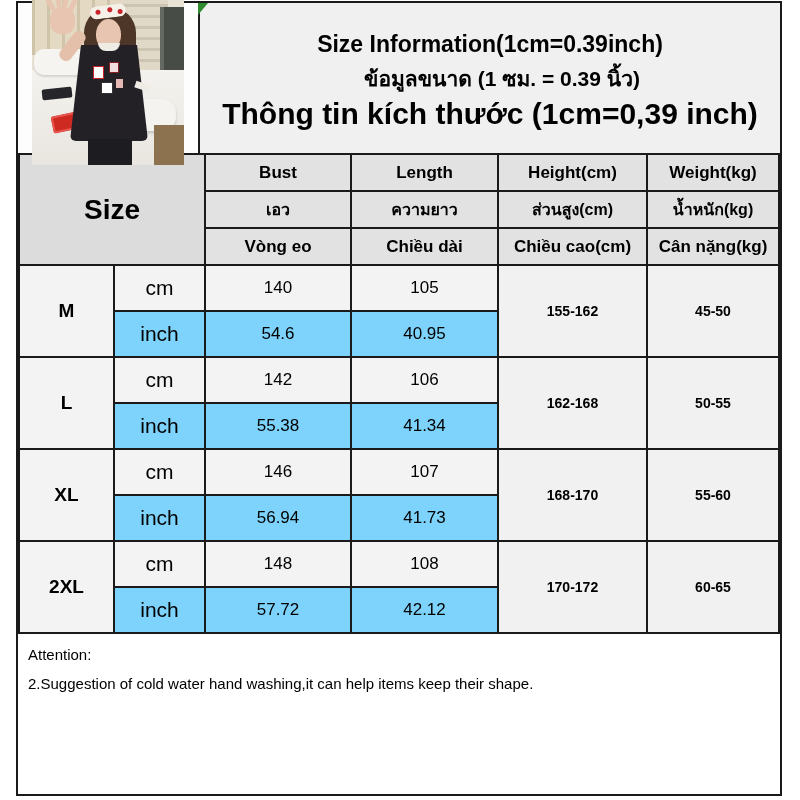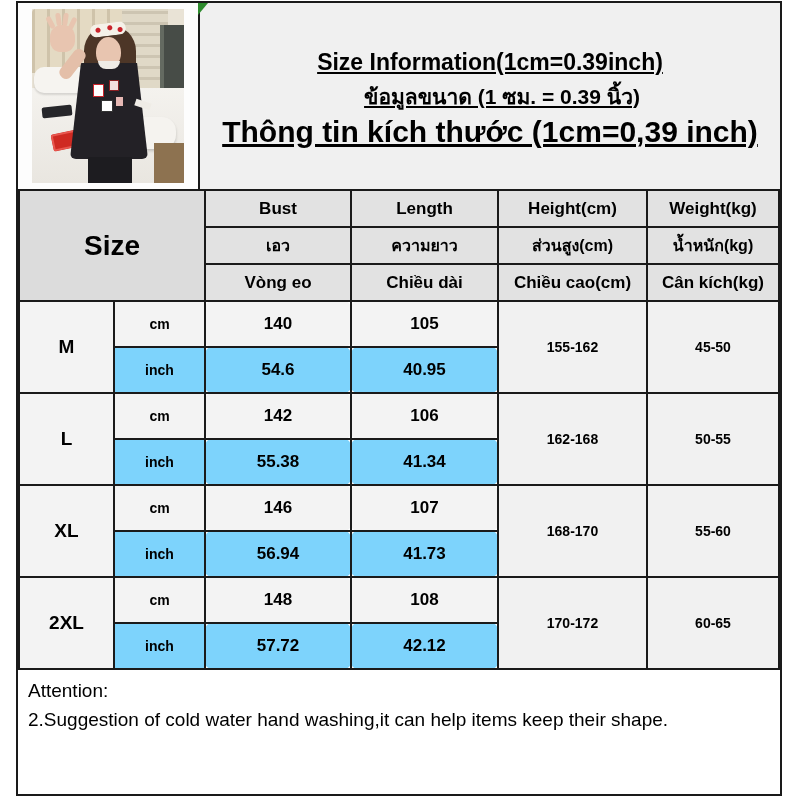--- a/index.html
+++ b/index.html
@@ -1,19 +1,19 @@
 <!DOCTYPE html>
 <html><head>
 <meta charset="utf-8">
 <style>
   html,body{margin:0;padding:0;background:#ffffff;}
   body{width:800px;height:800px;position:relative;font-family:"Liberation Sans","DejaVu Sans",sans-serif;color:#000;}
   .frame{position:absolute;left:16px;top:1px;width:762px;height:791px;border:2px solid #1a1a1a;background:#fff;display:flex;flex-direction:column;}
   
-  .top-section{height:186px;display:flex;flex:none;position:relative;text-decoration:underline;}
+  .top-section{height:150px;display:flex;flex:none;position:relative;}
   .photo-cell{width:180px;flex:none;border-right:2px solid #1a1a1a;background:#fdfdfd;display:flex;align-items:center;justify-content:center;}
   .title-cell{flex:1;background:#f0f0f0;display:flex;flex-direction:column;align-items:center;justify-content:center;text-align:center;}
   .t-en{font-size:23px;font-weight:bold;line-height:36px;}
   .t-th{font-size:21px;font-weight:bold;line-height:34px;margin-left:24px;}
   .t-vi{font-size:30px;font-weight:bold;line-height:35px;}
   .green-corner{position:absolute;left:180px;top:0;width:0;height:0;border-top:12px solid #2e8b2e;border-right:10px solid transparent;}
   
   .photo{position:relative;width:152px;height:174px;background:#e9e3d6;overflow:hidden;flex:none;}
   .ph-headboard{position:absolute;left:0;top:0;width:92px;height:64px;background:repeating-linear-gradient(90deg,#cfc3aa 0 3px,#e4dac3 3px 15px);border-radius:4px 4px 0 0;}
   .ph-closet{position:absolute;right:16px;top:0;width:46px;height:104px;background:repeating-linear-gradient(0deg,#cdc5b2 0 3px,#e0d9c7 3px 11px);}
@@ -42,27 +42,27 @@
   .ph-f3{left:31px;top:4px;transform:rotate(8deg);}
   .ph-f4{left:38px;top:8px;transform:rotate(26deg);}
   .ph-legs{position:absolute;left:56px;bottom:0;width:44px;height:26px;background:#1d1c20;}
   
   table.size-table{border-collapse:collapse;table-layout:fixed;width:100%;flex:none;}
   table.size-table td{border:2px solid #1a1a1a;text-align:center;vertical-align:middle;padding:3px;overflow:hidden;}
   td.c-size{background:#dcdcdc;font-size:28px;font-weight:bold;}
   td.hdr{background:#e2e2e2;font-weight:bold;font-size:17px;height:29px;}
   td.hdr.th{font-size:16px;}
   td.size-name{background:#dcdcdc;font-weight:bold;font-size:19px;}
-  td.unit{font-weight:bold;font-size:14px;height:38px;}
-  td.val{font-size:17px;font-weight:bold;border-radius:7px;}
+  td.unit{font-weight:normal;font-size:21px;height:38px;}
+  td.val{font-size:17px;font-weight:normal;}
   tr.r-cm td{background:#f3f3f3;}
   tr.r-inch td{background:#7dd3fc;}
   td.merged{background:#f1f1f1 !important;font-size:14px;font-weight:bold;}
   
-  .attention{flex:1;background:#fff;padding:6px 10px;font-size:19px;line-height:29px;}
+  .attention{flex:1;background:#fff;padding:6px 10px;font-size:15px;line-height:29px;}
 </style>
 </head>
 <body>
 
 <div class="frame">
 
   <div class="top-section">
     <div class="photo-cell">
       <div class="photo">
         <div class="ph-headboard"></div>
@@ -121,21 +121,21 @@
       <tr>
         <td class="hdr th">เอว</td>
         <td class="hdr th">ความยาว</td>
         <td class="hdr th">ส่วนสูง(cm)</td>
         <td class="hdr th">น้ำหนัก(kg)</td>
       </tr>
       <tr>
         <td class="hdr">Vòng eo</td>
         <td class="hdr">Chiều dài</td>
         <td class="hdr">Chiều cao(cm)</td>
-        <td class="hdr">Cân kích(kg)</td>
+        <td class="hdr">Cân nặng(kg)</td>
       </tr>
 
       <tr class="r-cm">
         <td class="size-name" rowspan="2">M</td>
         <td class="unit">cm</td>
         <td class="val">140</td>
         <td class="val">105</td>
         <td class="merged" rowspan="2">155-162</td>
         <td class="merged" rowspan="2">45-50</td>
       </tr>

